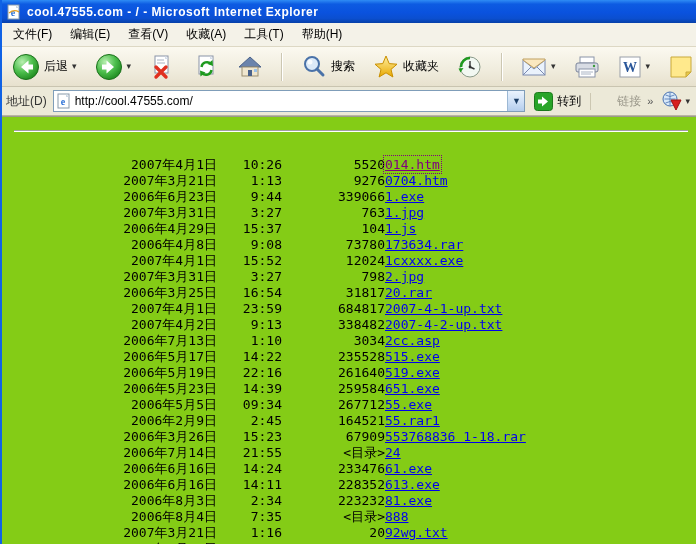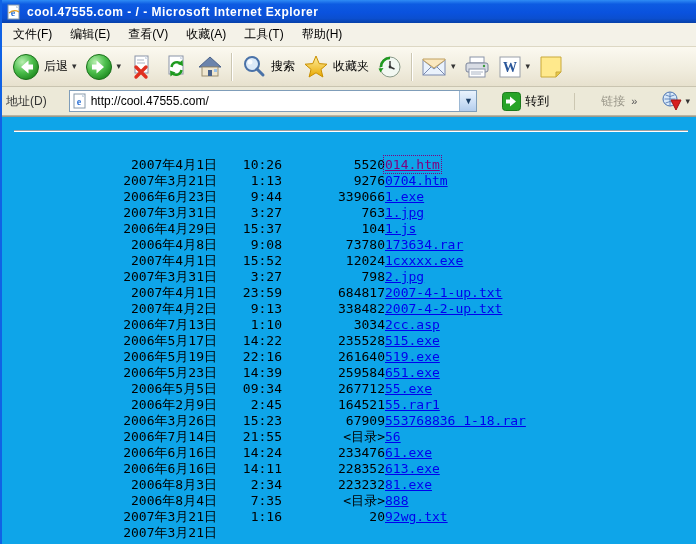--- a/index.html
+++ b/index.html
@@ -12,41 +12,41 @@
     background:linear-gradient(180deg,#2F8CF5 0%,#0D5BE2 18%,#0A52DE 55%,#0B4FD0 80%,#0740A8 100%); }
   .titlebar .title { color:#fff; font-weight:bold; font-size:12px; letter-spacing:0.5px; white-space:nowrap; overflow:hidden; }
   .ie-doc-icon { width:16px; height:16px; flex:0 0 16px; }
 
   
   .menubar { height:28px; flex:0 0 23px; background:#F4F2E8; border-bottom:1px solid #DDD8C4; display:flex; align-items:center; padding-left:2px; }
   .menu-item { font-size:12px; color:#000; padding:3px 9px; cursor:default; }
 
   
   .toolbar { height:40px; flex:0 0 40px; background:linear-gradient(180deg,#FBF9F0 0%,#F0ECDD 60%,#E7E1CE 100%);
-    border-bottom:1px solid #C9C4B0; display:flex; align-items:center; padding:0 6px; gap:0; }
+    border-bottom:1px solid #C9C4B0; display:flex; align-items:center; padding:0 6px; gap:10px; }
   .tbtn { display:flex; align-items:center; gap:4px; padding:2px 4px; border-radius:3px; font-size:12px; color:#000; white-space:nowrap; }
   .tbtn svg { display:block; }
   .dd-arrow { font-size:9px; color:#333; line-height:1; }
   .tsep { width:2px; height:28px; margin:0 4px; border-left:1px solid #CCC7B2; border-right:1px solid #FFFFFF; }
 
   
-  .addressbar { height:29px; flex:0 0 29px; background:#ECE9D8; border-bottom:1px solid #B9B5A2; display:flex; align-items:center; padding:0 4px; gap:22px; }
+  .addressbar { height:29px; flex:0 0 29px; background:#ECE9D8; border-bottom:1px solid #B9B5A2; display:flex; align-items:center; padding:0 4px; gap:6px; }
   .addr-label { font-size:12px; color:#333; white-space:nowrap; }
   .addr-field { flex:1; height:22px; background:#fff; border:1px solid #7F9DB9; display:flex; align-items:center; padding-left:2px; position:relative; }
   .addr-field .page-icon { width:16px; height:16px; flex:0 0 16px; }
   .addr-input { flex:1; border:0; outline:none; font-family:"Liberation Sans",sans-serif; font-size:12px; height:16px; padding-left:3px; background:transparent; }
   .addr-drop { width:17px; height:20px; flex:0 0 17px; background:linear-gradient(180deg,#EAF3FD 0%,#CBDEF5 60%,#B4CDEC 100%); border-left:1px solid #9CB8D4; display:flex; align-items:center; justify-content:center; font-size:9px; color:#1B3E66; }
   .go-btn { display:flex; align-items:center; gap:4px; font-size:12px; padding:1px 3px; }
   .links-group { display:flex; align-items:center; gap:6px; padding-left:6px; border-left:1px solid #CCC7B2; }
   .links-label { font-size:12px; color:#9A978A;margin-left:20px; }
   .links-chevron { font-size:11px; color:#555; }
   .pdf-btn { display:flex; align-items:center; gap:2px; padding:1px 2px; }
 
   
-  .content { flex:1; background:#0ea5e9; border-top:1px solid #9C9A8C; overflow:hidden; position:relative; }
+  .content { flex:1; background:#84cc16; border-top:1px solid #9C9A8C; overflow:hidden; position:relative; }
   .page-rule { margin:13px 8px 0 12px; height:2px; border-top:1px solid #A0A0A0; border-bottom:1px solid #FFFFFF; }
   .listing { margin-top:25px; font-family:"DejaVu Sans Mono", monospace; font-size:13px; color:#000; }
   .lrow { height:16px; line-height:16px; display:flex; white-space:pre; }
   .c-date { width:215px; text-align:right; }
   .c-time { width:65px;  text-align:right; }
   .c-size { width:103px; text-align:right; }
   .c-name { }
   a.file-link { color:#0000EE; text-decoration:underline; cursor:pointer; }
   a.file-link.visited { color:#800080; }
   a.file-link.focused { outline:1px dotted #800080; outline-offset:1px; }
@@ -299,20 +299,26 @@
     <span class="c-name"><a class="file-link">1cxxxx.exe</a></span>
   </div>
 
   <div class="lrow">
     <span class="c-date">2007年3月31日</span>
     <span class="c-time">3:27</span>
     <span class="c-size">798</span>
     <span class="c-name"><a class="file-link">2.jpg</a></span>
   </div>
 
+  <div class="lrow">
+    <span class="c-date">2006年3月25日</span>
+    <span class="c-time">16:54</span>
+    <span class="c-size">31817</span>
+    <span class="c-name"><a class="file-link">20.rar</a></span>
+  </div>
 
   <div class="lrow">
     <span class="c-date">2007年4月1日</span>
     <span class="c-time">23:59</span>
     <span class="c-size">684817</span>
     <span class="c-name"><a class="file-link">2007-4-1-up.txt</a></span>
   </div>
 
   <div class="lrow">
     <span class="c-date">2007年4月2日</span>
@@ -367,21 +373,21 @@
     <span class="c-date">2006年3月26日</span>
     <span class="c-time">15:23</span>
     <span class="c-size">67909</span>
     <span class="c-name"><a class="file-link">553768836 1-18.rar</a></span>
   </div>
 
   <div class="lrow">
     <span class="c-date">2006年7月14日</span>
     <span class="c-time">21:55</span>
     <span class="c-size">&lt;目录&gt;</span>
-    <span class="c-name"><a class="file-link">56</a></span>
+    <span class="c-name"><a class="file-link">24</a></span>
   </div>
 
   <div class="lrow">
     <span class="c-date">2006年6月16日</span>
     <span class="c-time">14:24</span>
     <span class="c-size">233476</span>
     <span class="c-name"><a class="file-link">61.exe</a></span>
   </div>
 
   <div class="lrow">

